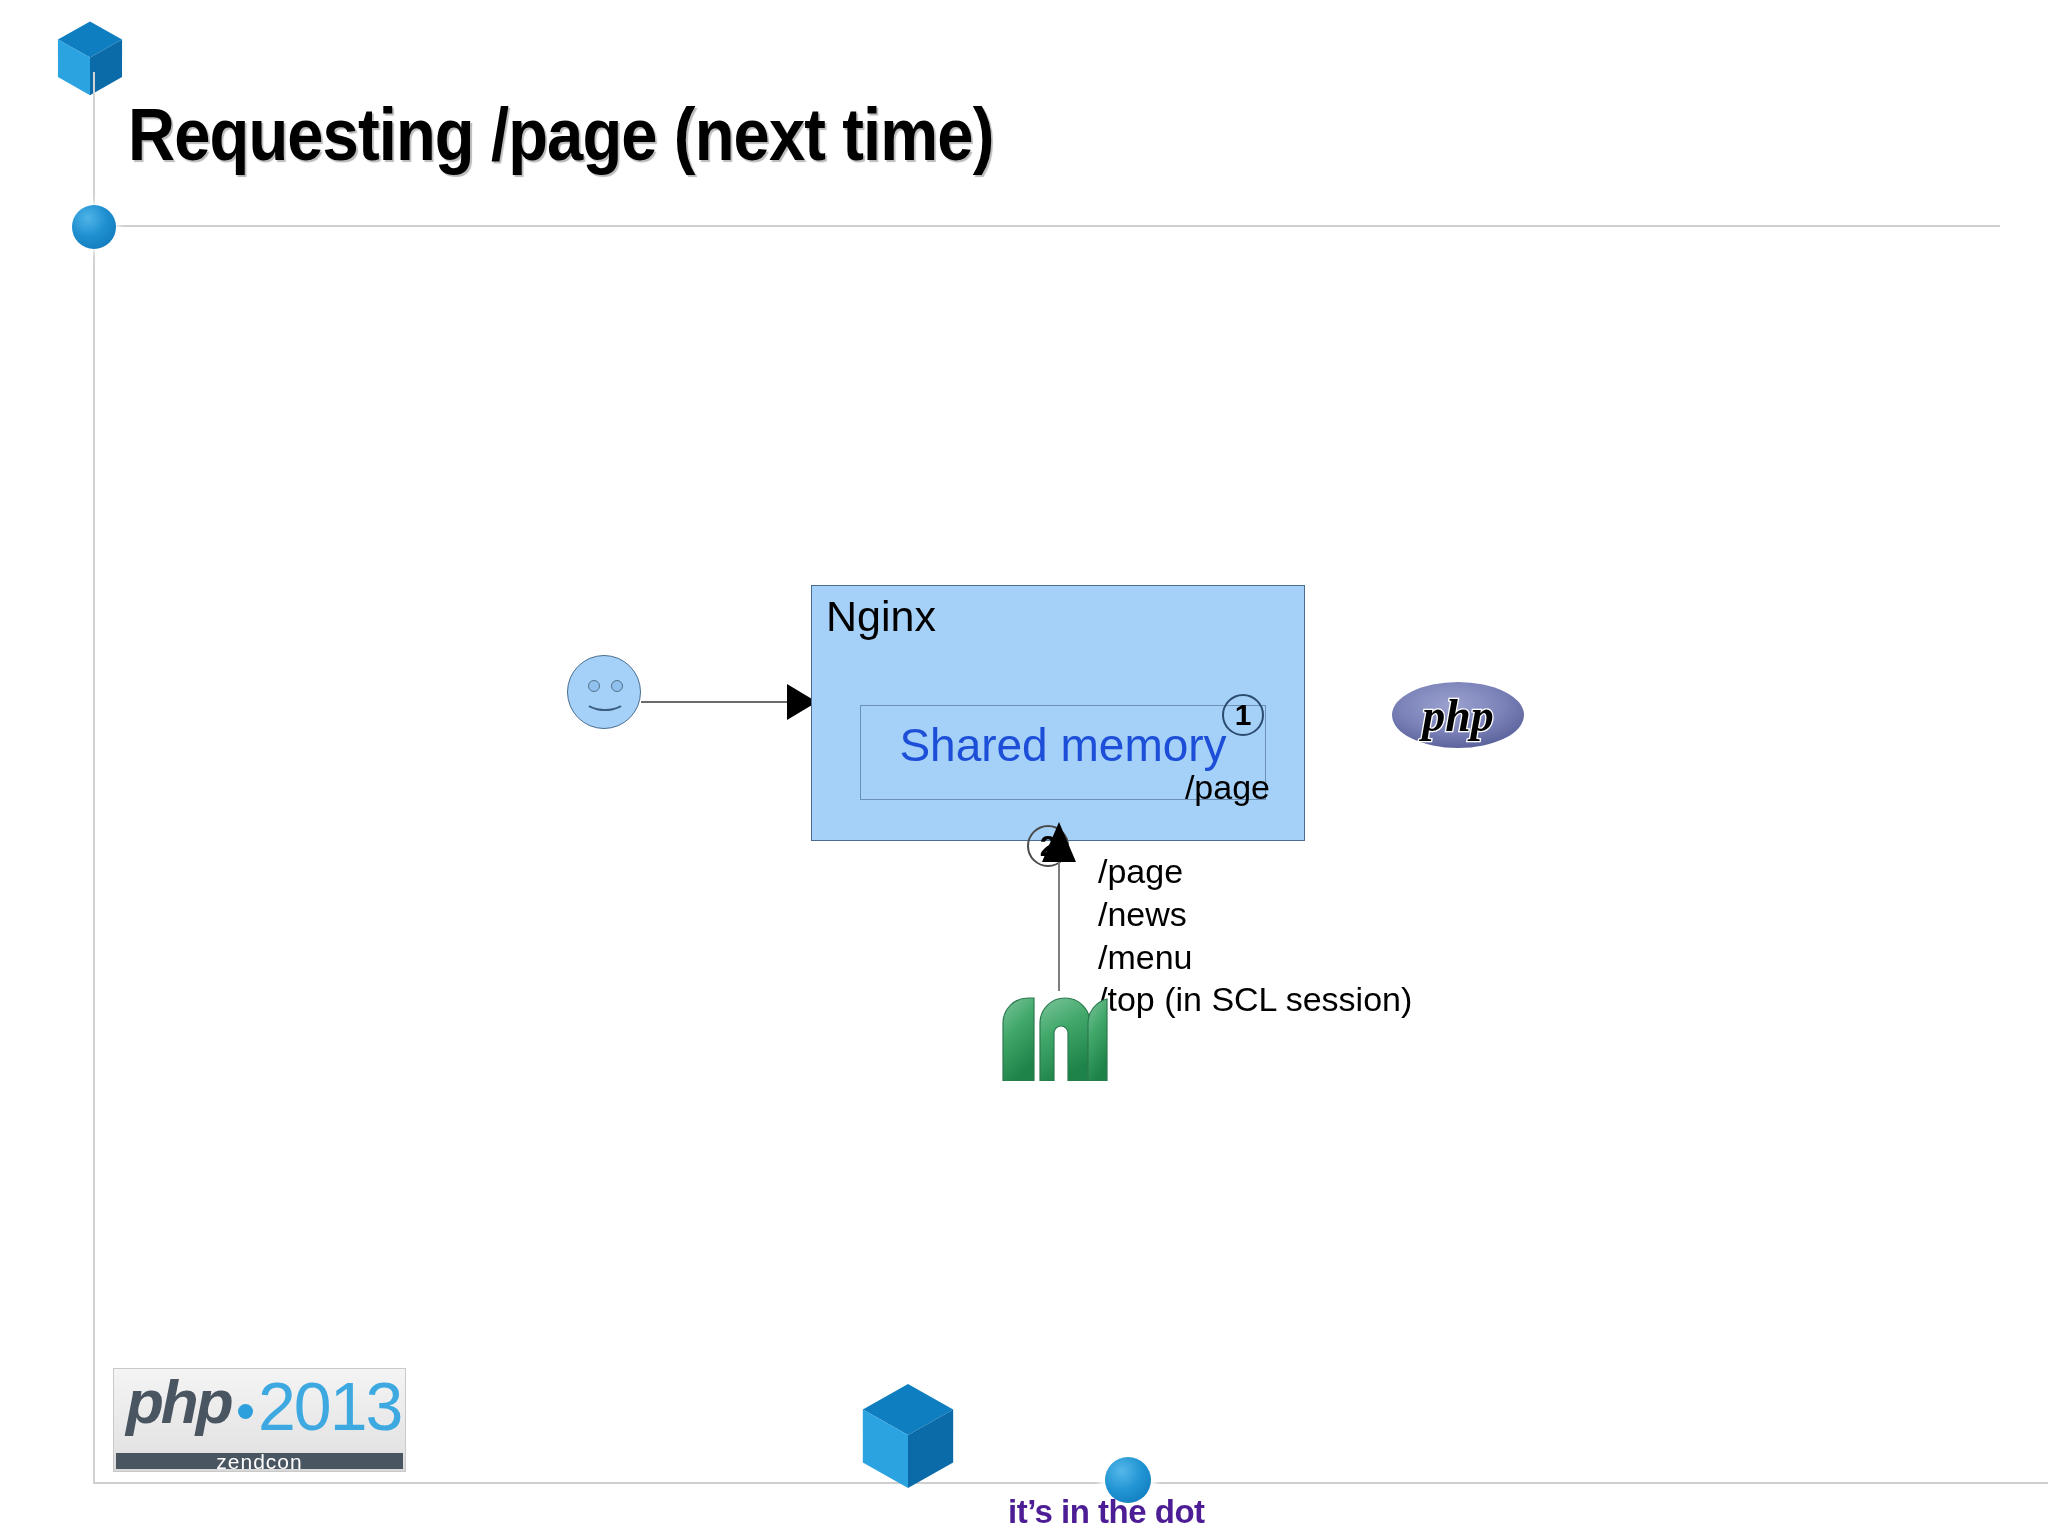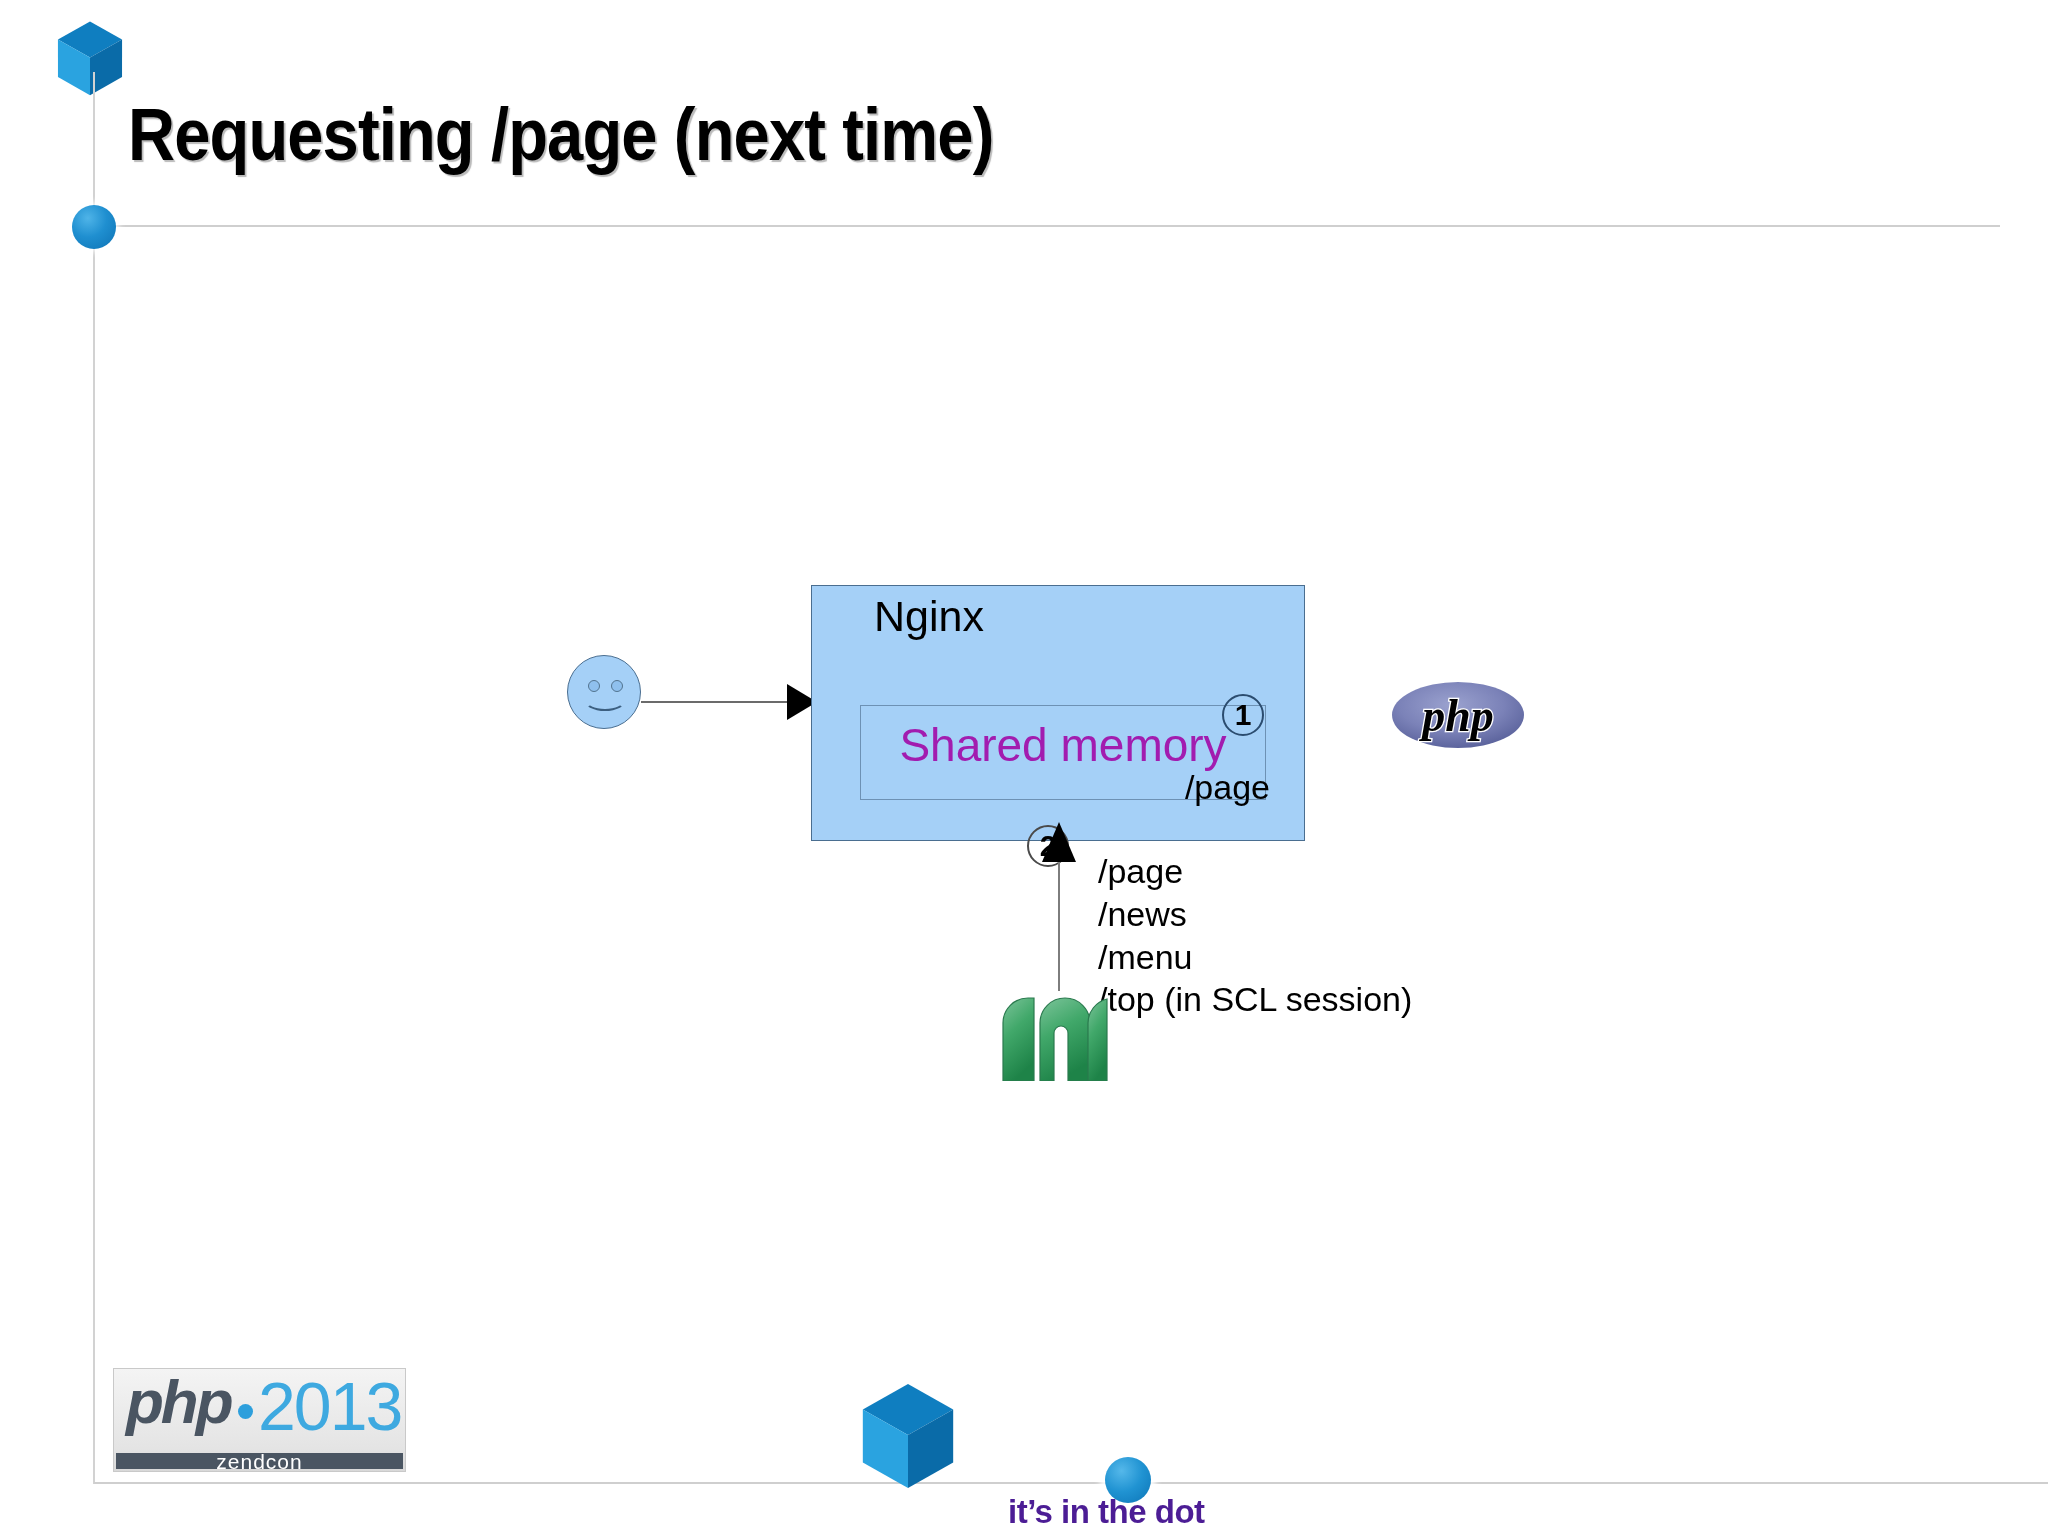--- a/index.html
+++ b/index.html
@@ -98,39 +98,38 @@
     border: 1px solid #4a6e90;
     box-sizing: border-box;
   }
   .nginx-label {
     position: absolute;
     left: 14px;
     top: 9px;
     font-size: 43px;
     color: #000;
     line-height: 1;
-    margin-left: 48px;
   }
   .shm-box {
     position: absolute;
     left: 48px;
     top: 119px;
     width: 406px;
     height: 95px;
     border: 1px solid #6d91b4;
     box-sizing: border-box;
   }
   .shm-label {
     position: absolute;
     left: 0;
     top: 16px;
     width: 100%;
     text-align: center;
     font-size: 46px;
-    color: #a21caf;
+    color: #1d4ed8;
     line-height: 1;
   }
   .shm-sub {
     position: absolute;
     right: -5px;
     top: 64px;
     font-size: 34px;
     color: #000;
     line-height: 1;
   }

